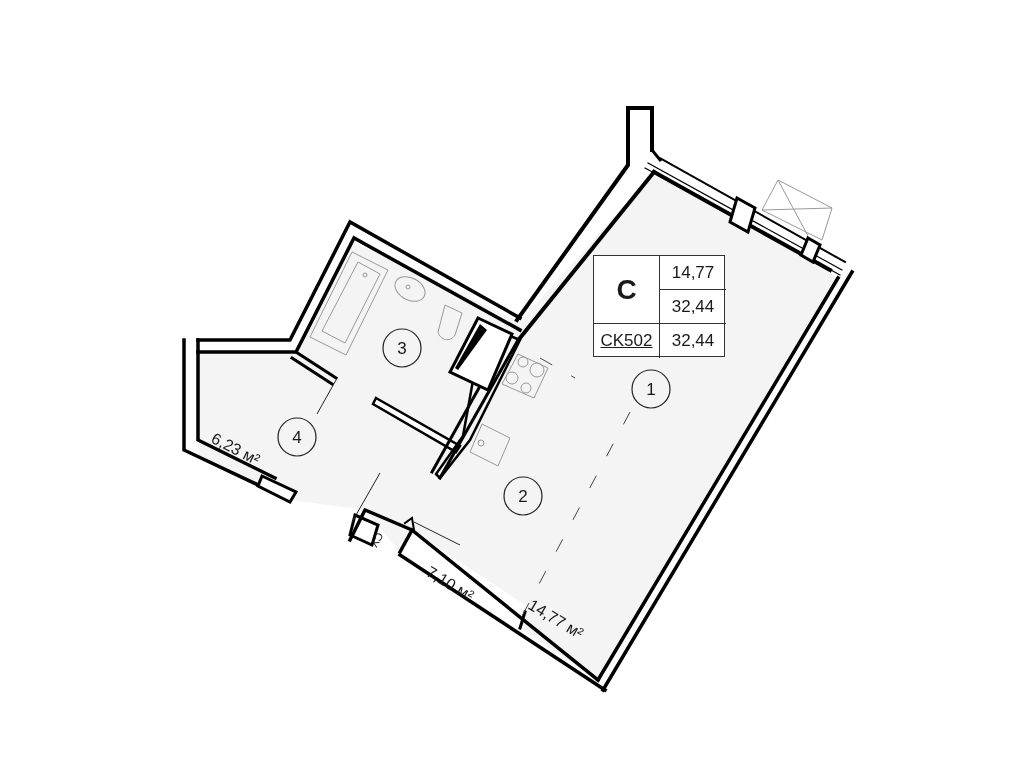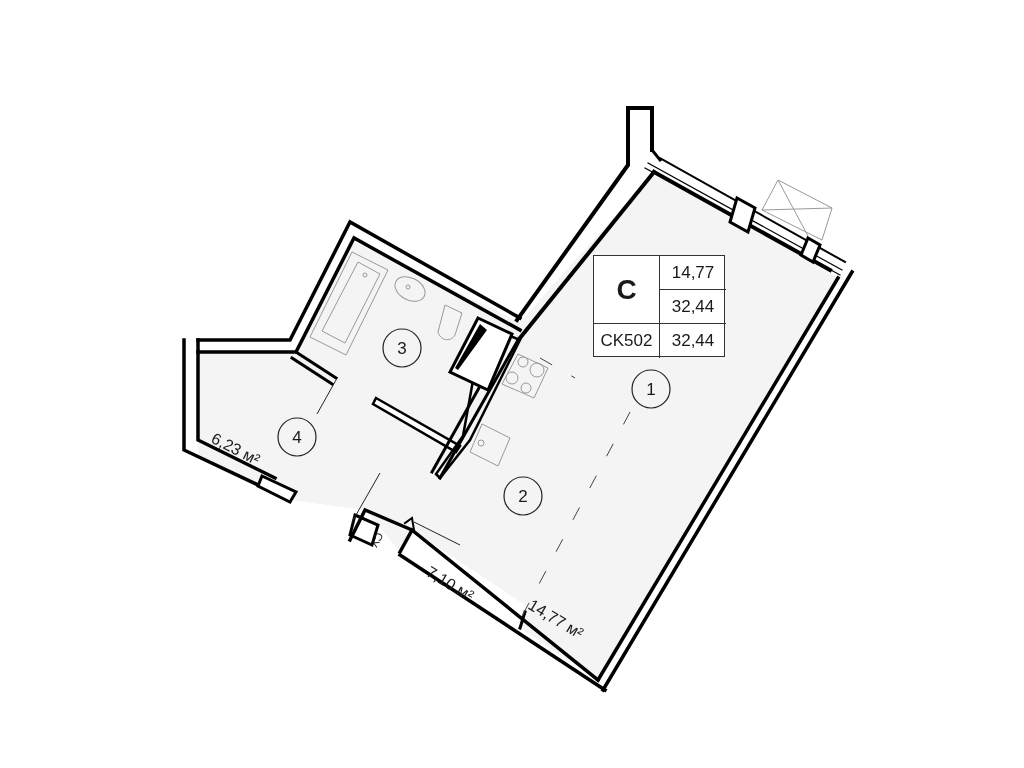--- a/index.html
+++ b/index.html
@@ -4,21 +4,21 @@
 <style>
   html, body { margin: 0; padding: 0; background: #ffffff; }
   body { width: 1024px; height: 768px; position: relative; overflow: hidden; font-family: "Liberation Sans", sans-serif; }
   svg { position: absolute; left: 0; top: 0; }
   .lbl { font-family: "Liberation Sans", sans-serif; fill: #1a1a1a; }
   .info-table { position: absolute; left: 593px; top: 255px; width: 132px; height: 102px; border: 1.5px solid #333; box-sizing: border-box; display: grid; grid-template-columns: 66px 66px; grid-template-rows: 34px 34px 34px; background: #fff; }
   .info-table div { display: flex; align-items: center; justify-content: center; color: #1a1a1a; font-size: 17px; box-sizing: border-box; }
   .cell-type { grid-row: 1 / span 2; grid-column: 1; font-size: 28px !important; font-weight: bold; border-right: 1.5px solid #333; border-bottom: 1.5px solid #333; }
   .cell-a { grid-row: 1; grid-column: 2; border-bottom: 1.5px solid #333; }
   .cell-b { grid-row: 2; grid-column: 2; border-bottom: 1.5px solid #333; }
-  .cell-code { grid-row: 3; grid-column: 1; border-right: 1.5px solid #333; }
+  .cell-code { grid-row: 3; grid-column: 1; border-right: 1.5px solid #333; text-decoration: underline; }
   .cell-c { grid-row: 3; grid-column: 2; }
 </style>
 </head>
 <body>
 
 <svg width="1024" height="768" viewBox="0 0 1024 768">
 
   <g fill="#f4f4f4" stroke="none">
     <polygon points="654,172 838,278 598,680 520,628 525,605 412,530 400,552 365,510 290,500 198,455 198,350 296,350 350,240 520,322"></polygon>
   </g>

